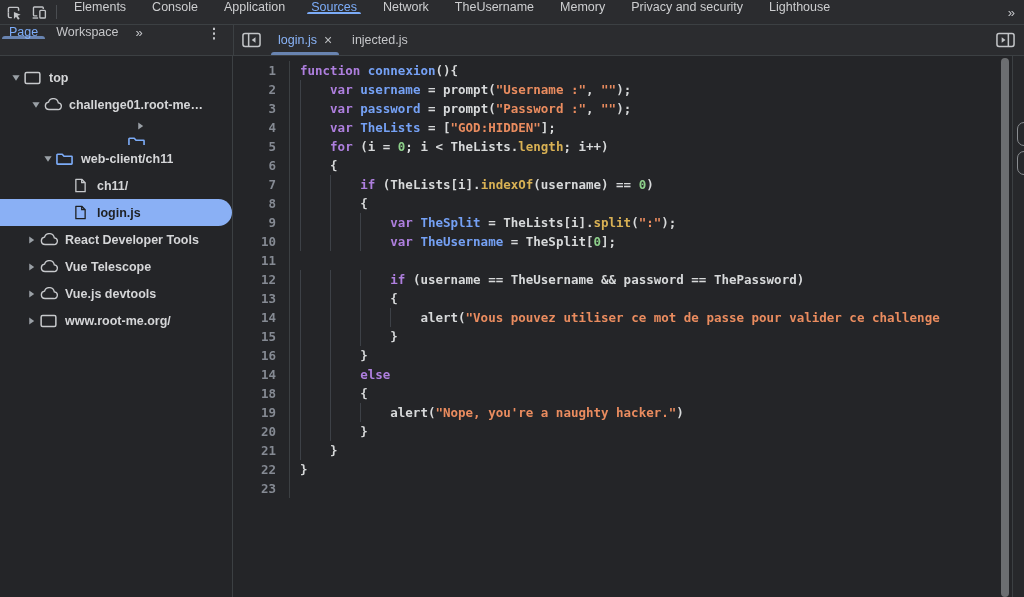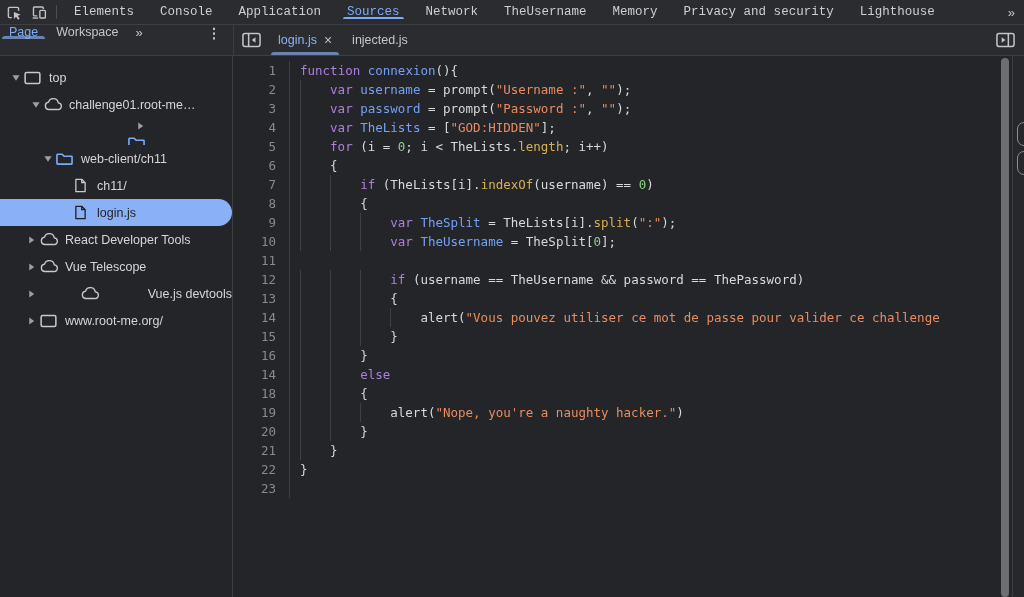--- a/index.html
+++ b/index.html
@@ -65,21 +65,21 @@
   .editor-tab.selected .editor-tab-label { color:#8ab4f8; }
   .editor-tab.selected::after {
     content:""; position:absolute; left:3px; right:3px; bottom:0;
     height:3px; border-radius:3px 3px 0 0; background:rgba(138,180,248,.65);
   }
   .tab-close { color:#bdbfc2; font-size:14px; line-height:1; }
   .tabstrip-spacer { flex:1; }
   .right-toggle { width:38px; display:flex; align-items:center; justify-content:center; color:#c2c4c7; }
 
   
-  .body { flex:1; display:flex; overflow:hidden; }
+  .body { flex:1; display:flex; overflow:hidden;font-weight:bold; }
 
   
   .sidebar {
     width:233px; flex:0 0 233px; border-right:1px solid #3c4043;
     padding-top:8px; overflow:hidden; background:#242528;
   }
   .tree-row {
     height:27px; display:flex; align-items:center; color:#d5d6d8;
     white-space:nowrap; overflow:hidden; cursor:default;
   }
@@ -143,21 +143,21 @@
       </svg>
     </div>
     <div class="icon-btn">
       <svg width="18" height="17" viewBox="0 0 20 20">
         <path d="M15 6 V4.5 Q15 3.5 14 3.5 H4.5 Q3.5 3.5 3.5 4.5 V13 Q3.5 14 4.5 14 H8" fill="none" stroke="currentColor" stroke-width="1.6"></path>
         <path d="M2.5 16.5 H9" stroke="currentColor" stroke-width="1.6"></path>
         <rect x="11" y="7.5" width="6.5" height="9" rx="1" fill="#2b2c2f" stroke="currentColor" stroke-width="1.6"></rect>
       </svg>
     </div>
     <div class="vsep"></div>
-    <div style="display:flex; align-items:center;font-family:Liberation Mono, monospace;">
+    <div style="display:flex; align-items:flex-start;">
         <div class="main-tab">Elements</div>
         <div class="main-tab">Console</div>
         <div class="main-tab">Application</div>
         <div class="main-tab selected">Sources</div>
         <div class="main-tab">Network</div>
         <div class="main-tab">TheUsername</div>
         <div class="main-tab">Memory</div>
         <div class="main-tab">Privacy and security</div>
         <div class="main-tab">Lighthouse</div>
       </div>
@@ -294,21 +294,21 @@
               <path d="M2.5 1 L8 5 L2.5 9 Z" fill="#9aa0a6"></path>
             </svg>
           </span>
           <span class="t-icon">
             <svg width="18" height="13" viewBox="0 0 20 14">
               <path d="M5.6 12.6 a4.1 4.1 0 0 1 -0.6 -8.15 A5.6 5.6 0 0 1 15.9 5.2 A3.7 3.7 0 0 1 15.2 12.6 Z" fill="none" stroke="currentColor" stroke-width="1.5" stroke-linejoin="round"></path>
             </svg>
           </span>
           <span class="tree-label">Vue Telescope</span>
         </div>
-        <div class="tree-row" style="padding-left: 24px; justify-content: space-between;">
+        <div class="tree-row" style="padding-left: 24px;">
           <span class="arrow">
             <svg width="9" height="10" viewBox="0 0 10 10">
               <path d="M2.5 1 L8 5 L2.5 9 Z" fill="#9aa0a6"></path>
             </svg>
           </span>
           <span class="t-icon">
             <svg width="18" height="13" viewBox="0 0 20 14">
               <path d="M5.6 12.6 a4.1 4.1 0 0 1 -0.6 -8.15 A5.6 5.6 0 0 1 15.9 5.2 A3.7 3.7 0 0 1 15.2 12.6 Z" fill="none" stroke="currentColor" stroke-width="1.5" stroke-linejoin="round"></path>
             </svg>
           </span>

